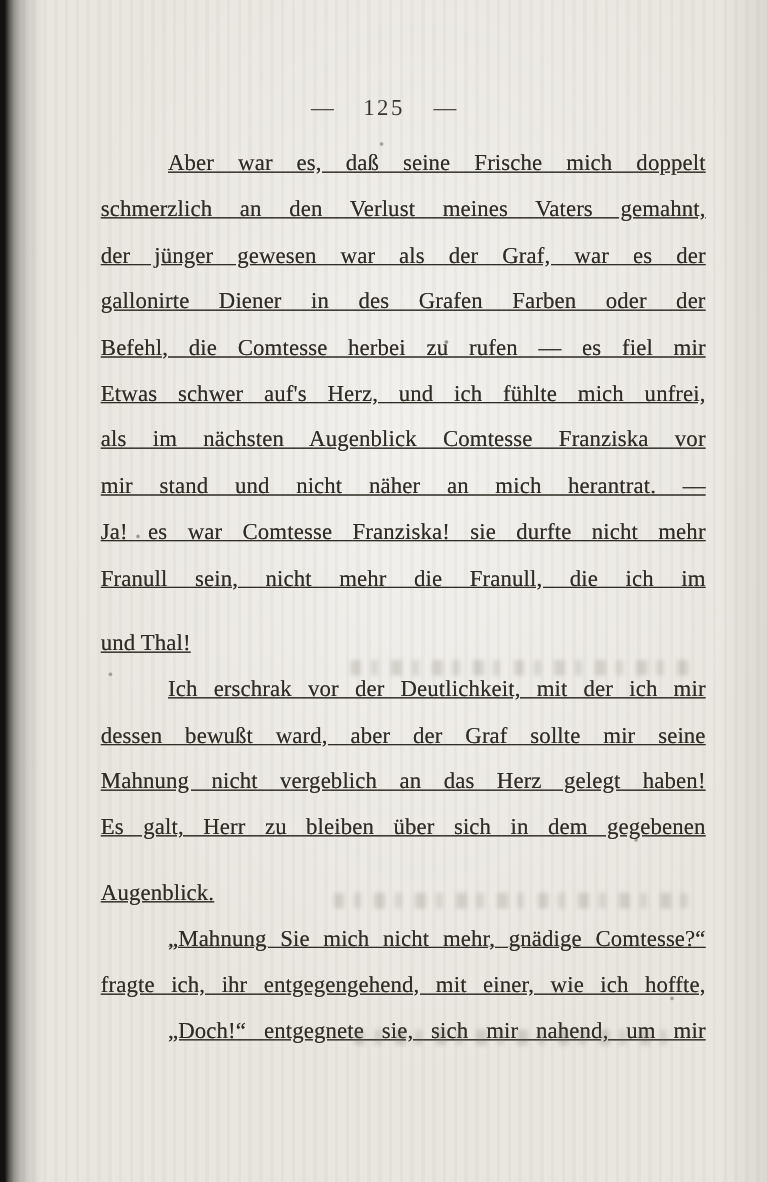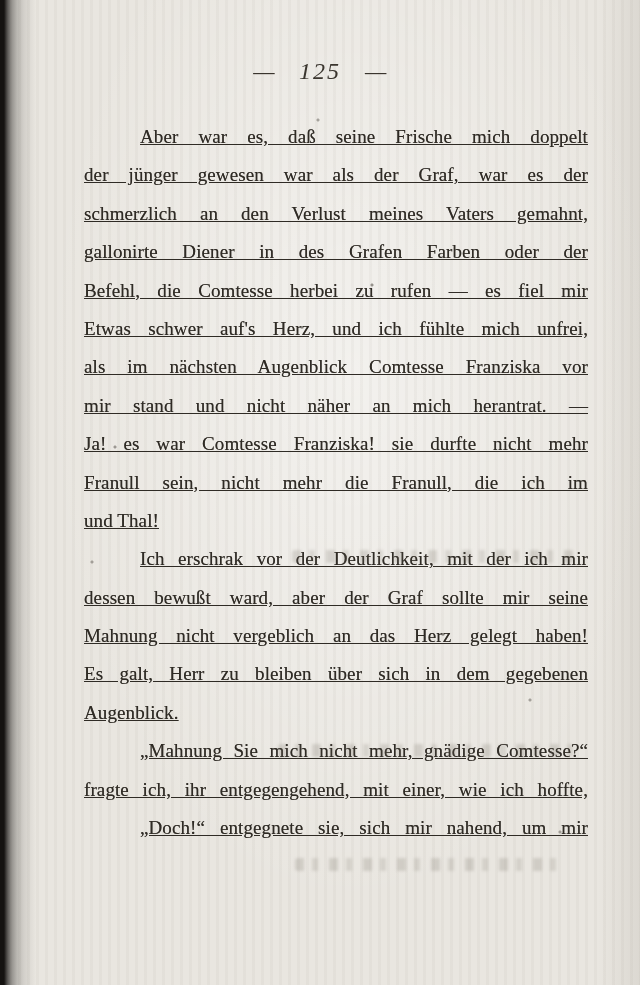--- a/index.html
+++ b/index.html
@@ -26,28 +26,27 @@
       radial-gradient(circle at 318px 120px, rgba(60,55,48,.40) 0 1px, rgba(0,0,0,0) 2px),
       radial-gradient(circle at 92px 562px, rgba(60,55,48,.40) 0 1px, rgba(0,0,0,0) 2px),
       radial-gradient(circle at 560px 832px, rgba(60,55,48,.40) 0 1px, rgba(0,0,0,0) 2px),
       
       radial-gradient(ellipse at 55% 38%, rgba(255,255,255,.45) 0%, rgba(255,255,255,0) 62%),
       #e9e6e0;
   }
 
   .header {
     position: absolute;
-    top: 58px;
+    top: 80px;
     left: 0;
     width: 640px;
     text-align: center;
-    font-size: 24px;
+    font-size: 19px;
     color: #3a352e;
     letter-spacing: .5px;
-    font-style: italic;
   }
   .header .pagenum { margin: 0 24px; letter-spacing: 2px; }
 
   .textblock {
     position: absolute;
     top: 118px;
     left: 84px;
     width: 504px;
     font-size: 19px;
     letter-spacing: .1px;
@@ -55,21 +54,21 @@
     text-decoration: underline;
   }
   .line {
     height: 38.4px;
     line-height: 38.4px;
     text-align: justify;
     text-align-last: justify;
     white-space: normal;
   }
   .line.indent { text-indent: 56px; }
-  .line.end { text-align-last: left; }
+  .line.end { text-align-last: left; margin-top: 16px; }
 
   .smudge {
     position: absolute;
     height: 13px;
     opacity: .38;
     filter: blur(1.6px);
     border-radius: 3px;
     background: repeating-linear-gradient(90deg,
       rgba(110,104,92,.55) 0 9px, rgba(0,0,0,0) 9px 17px,
       rgba(110,104,92,.45) 17px 23px, rgba(0,0,0,0) 23px 34px);
@@ -84,22 +83,22 @@
 <div class="scan">
 
   <div class="header">
     <span class="dash">—</span><span class="pagenum">125</span><span class="dash">—</span>
   </div>
 
   <div class="textblock">
 
     <div class="para">
       <div class="line indent">Aber war es, daß seine Frische mich doppelt</div>
+      <div class="line">schmerzlich an den Verlust meines Vaters gemahnt,</div>
       <div class="line">der jünger gewesen war als der Graf, war es der</div>
-      <div class="line">schmerzlich an den Verlust meines Vaters gemahnt,</div>
       <div class="line">gallonirte Diener in des Grafen Farben oder der</div>
       <div class="line">Befehl, die Comtesse herbei zu rufen — es fiel mir</div>
       <div class="line">Etwas schwer auf's Herz, und ich fühlte mich unfrei,</div>
       <div class="line">als im nächsten Augenblick Comtesse Franziska vor</div>
       <div class="line">mir stand und nicht näher an mich herantrat. —</div>
       <div class="line">Ja! es war Comtesse Franziska! sie durfte nicht mehr</div>
       <div class="line">Franull sein, nicht mehr die Franull, die ich im</div>
       <div class="line end">und Thal!</div>
     </div>
 

